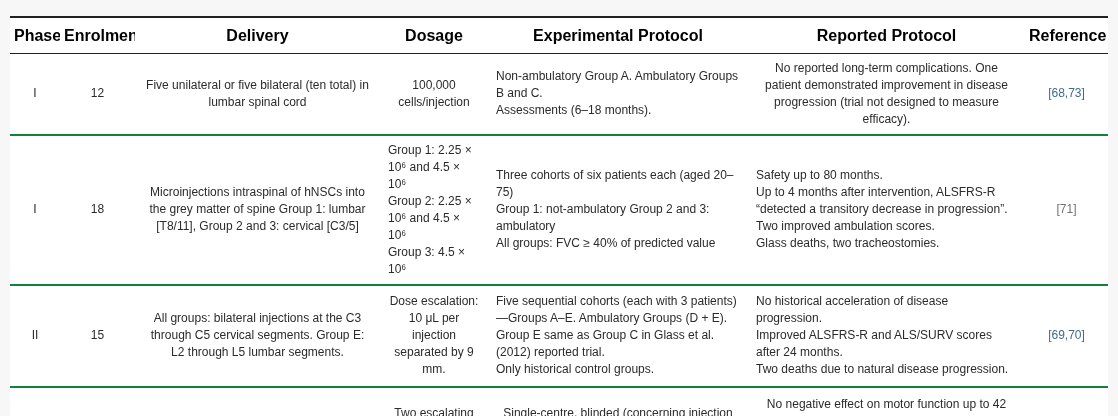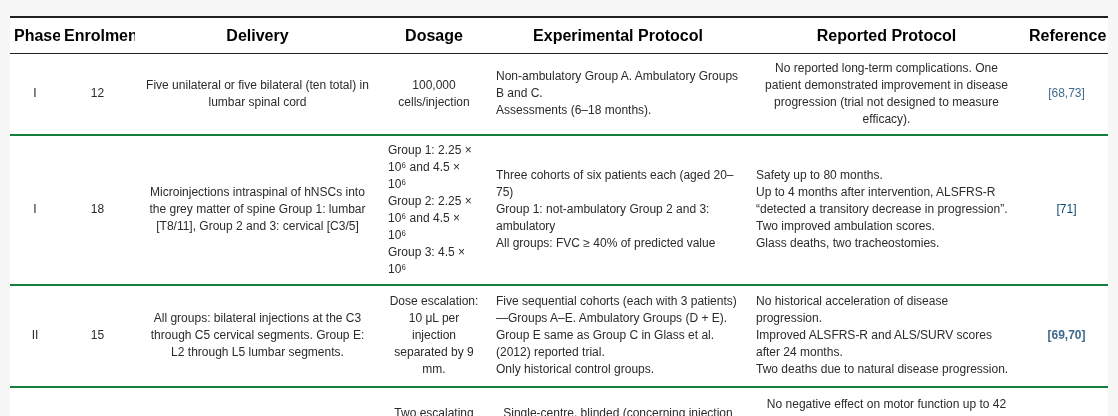--- a/index.html
+++ b/index.html
@@ -113,37 +113,37 @@
             <div class="cell-line">Three cohorts of six patients each (aged 20–75)</div>
             <div class="cell-line">Group 1: not-ambulatory Group 2 and 3: ambulatory</div>
             <div class="cell-line">All groups: FVC ≥ 40% of predicted value</div>
           </td>
           <td>
             <div class="cell-line">Safety up to 80 months.</div>
             <div class="cell-line">Up to 4 months after intervention, ALSFRS-R “detected a transitory decrease in progression”.</div>
             <div class="cell-line">Two improved ambulation scores.</div>
             <div class="cell-line">Glass deaths, two tracheostomies.</div>
           </td>
-          <td><span class="ref" style="color: #0c4a6e;">[71]</span></td>
+          <td><span class="ref" style="color: #737373;">[71]</span></td>
         </tr>
         <tr>
           <td>II</td>
           <td>15</td>
           <td>All groups: bilateral injections at the C3 through C5 cervical segments. Group E: L2 through L5 lumbar segments.</td>
           <td>Dose escalation: 10 μL per injection separated by 9 mm.</td>
           <td>
             <div class="cell-line">Five sequential cohorts (each with 3 patients)—Groups A–E. Ambulatory Groups (D + E). Group E same as Group C in Glass et al. (2012) reported trial.</div>
             <div class="cell-line">Only historical control groups.</div>
           </td>
           <td>
             <div class="cell-line">No historical acceleration of disease progression.</div>
             <div class="cell-line">Improved ALSFRS-R and ALS/SURV scores after 24 months.</div>
             <div class="cell-line">Two deaths due to natural disease progression.</div>
           </td>
-          <td><span class="ref" style="color: rgb(64, 106, 140); font-weight: bold;">[69,70]</span></td>
+          <td><span class="ref" style="color: rgb(64, 106, 140);">[69,70]</span></td>
         </tr>
         <tr>
           <td>I/IIa</td>
           <td>18</td>
           <td>Unilaterally to the lumbar region</td>
           <td>Two escalating doses</td>
           <td>Single-centre, blinded (concerning injection side)</td>
           <td>No negative effect on motor function up to 42 months post-transplantation. Occurrence of benign neuromas close to injection site.</td>
           <td><span class="ref" style="color: rgb(64, 106, 140);">[72]</span></td>
         </tr>

